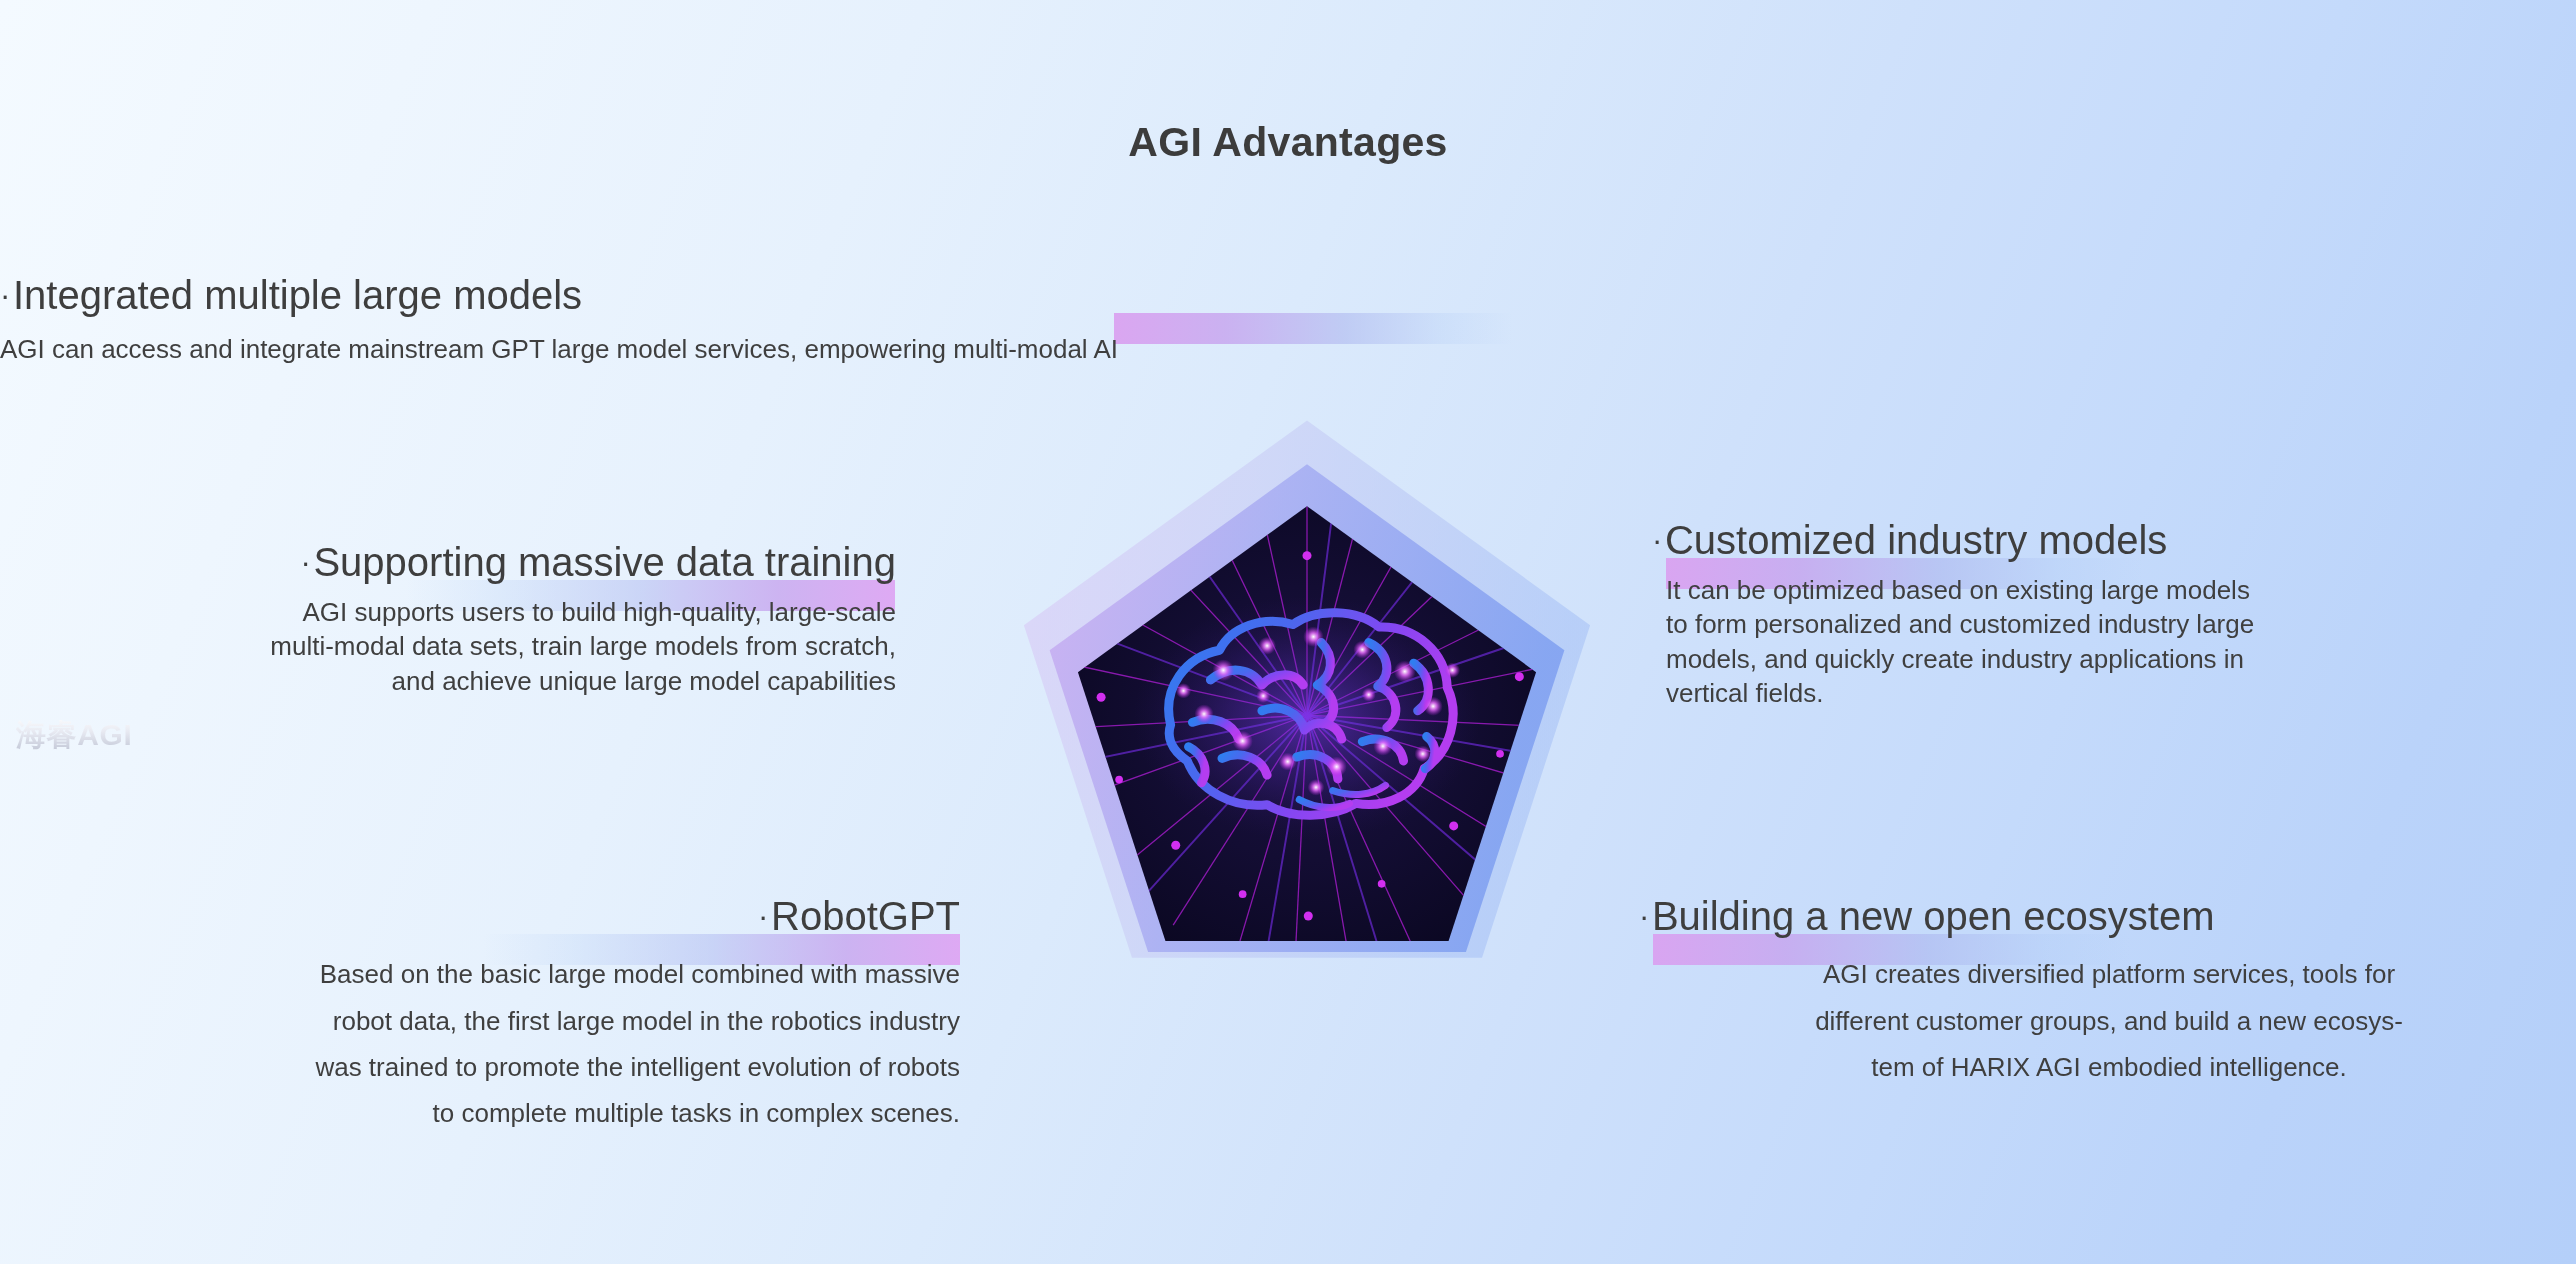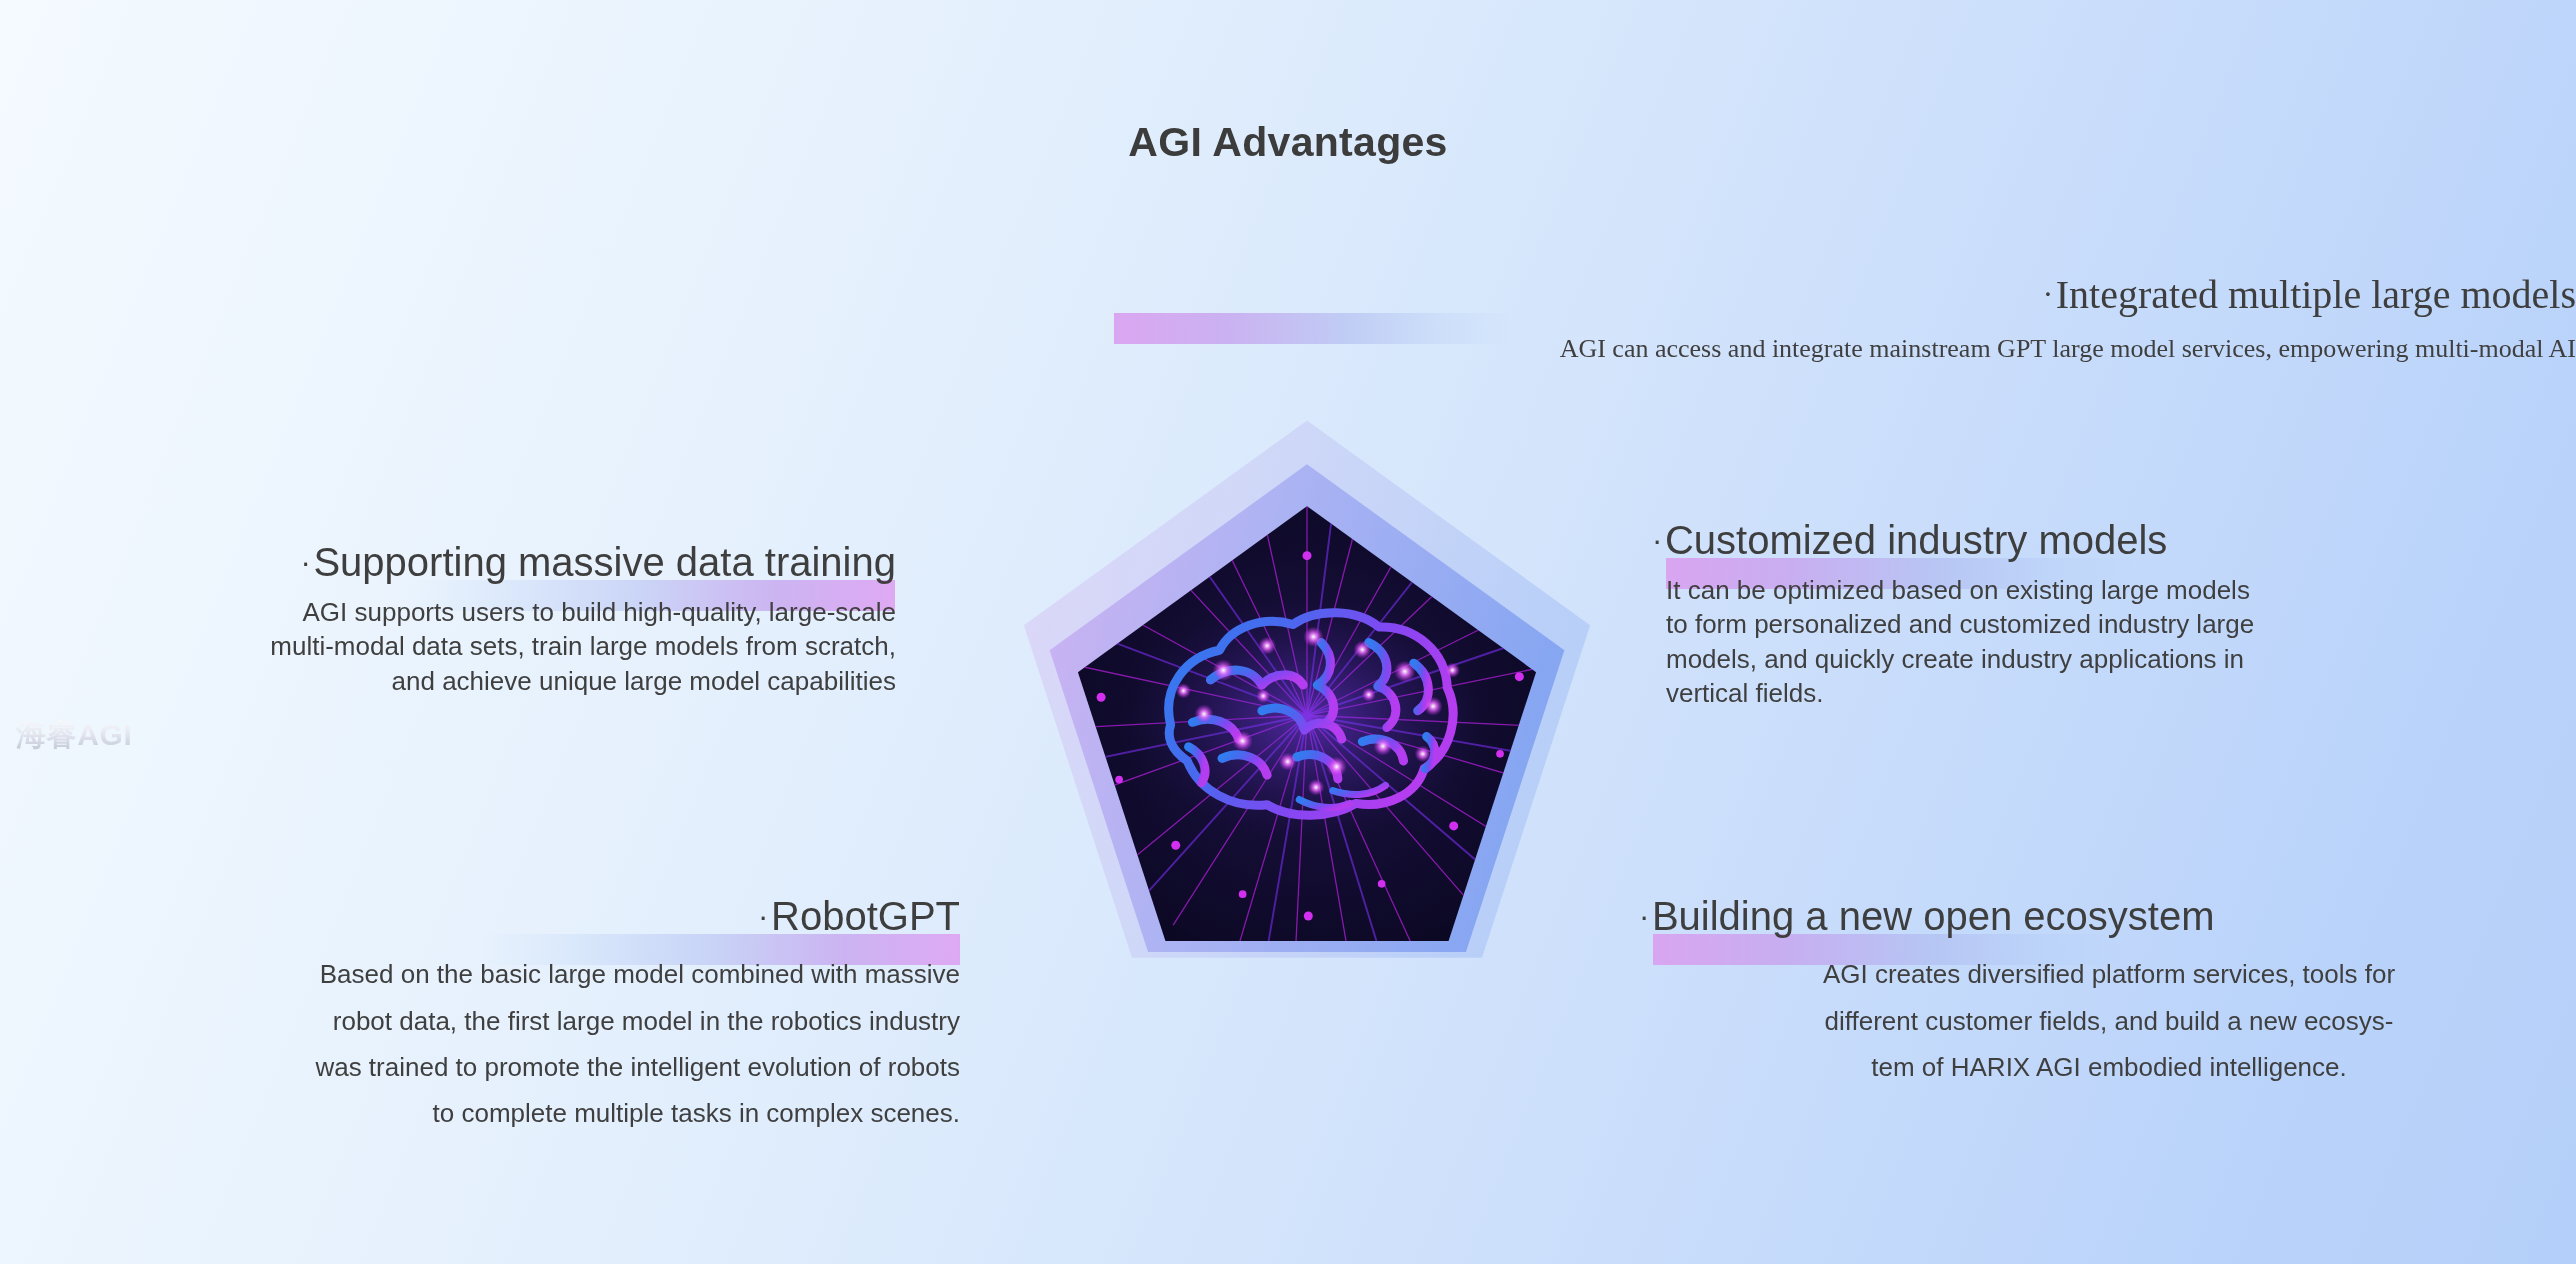--- a/index.html
+++ b/index.html
@@ -75,21 +75,21 @@
 
   .sec-body {
     font-size:26px;
     color:#3f3f3f;
     line-height:1.32;
     position:relative;
     z-index:3;
   }
   .sec-body.loose { line-height:1.78; }
 
-  .align-c  { text-align:right;font-family:Liberation Serif, serif; }
+  .align-c  { text-align:left; }
   .align-r  { text-align:right;  }
   .align-l  { text-align:left;   }
 
   
   #pentagon-graphic {
     position:absolute;
     left:1011px; top:393px;
     width:592px; height:696px;
   }
   #pentagon-graphic svg { display:block; width:100%; height:100%; }
@@ -165,21 +165,21 @@
     </div>
   </div>
 
   <div class="sec align-l" style="left:1639px; top:895px; width:914px;">
     <div class="hl-bar hl-right-fade" style="left:14px; top:39px; width:477px;"></div>
     <div class="sec-head align-l">
       <span class="dot">·</span><span>Building a new open ecosystem</span>
     </div>
     <div class="sec-body loose align-l" style="margin-top:14px; padding-left:26px;text-align:center;">
       <div>AGI creates diversified platform services, tools for</div>
-      <div>different customer fields, and build a new ecosys-</div>
+      <div>different customer groups, and build a new ecosys-</div>
       <div>tem of HARIX AGI embodied intelligence.</div>
     </div>
   </div>
 
   <div id="pentagon-graphic">
     <svg viewBox="0 0 920 1080" xmlns="http://www.w3.org/2000/svg">
       <defs>
         <linearGradient id="gRingOuter" x1="0" y1="0" x2="1" y2="0.25">
           <stop offset="0%" stop-color="#dcc9f6"></stop>
           <stop offset="42%" stop-color="#c9cdf5"></stop>

